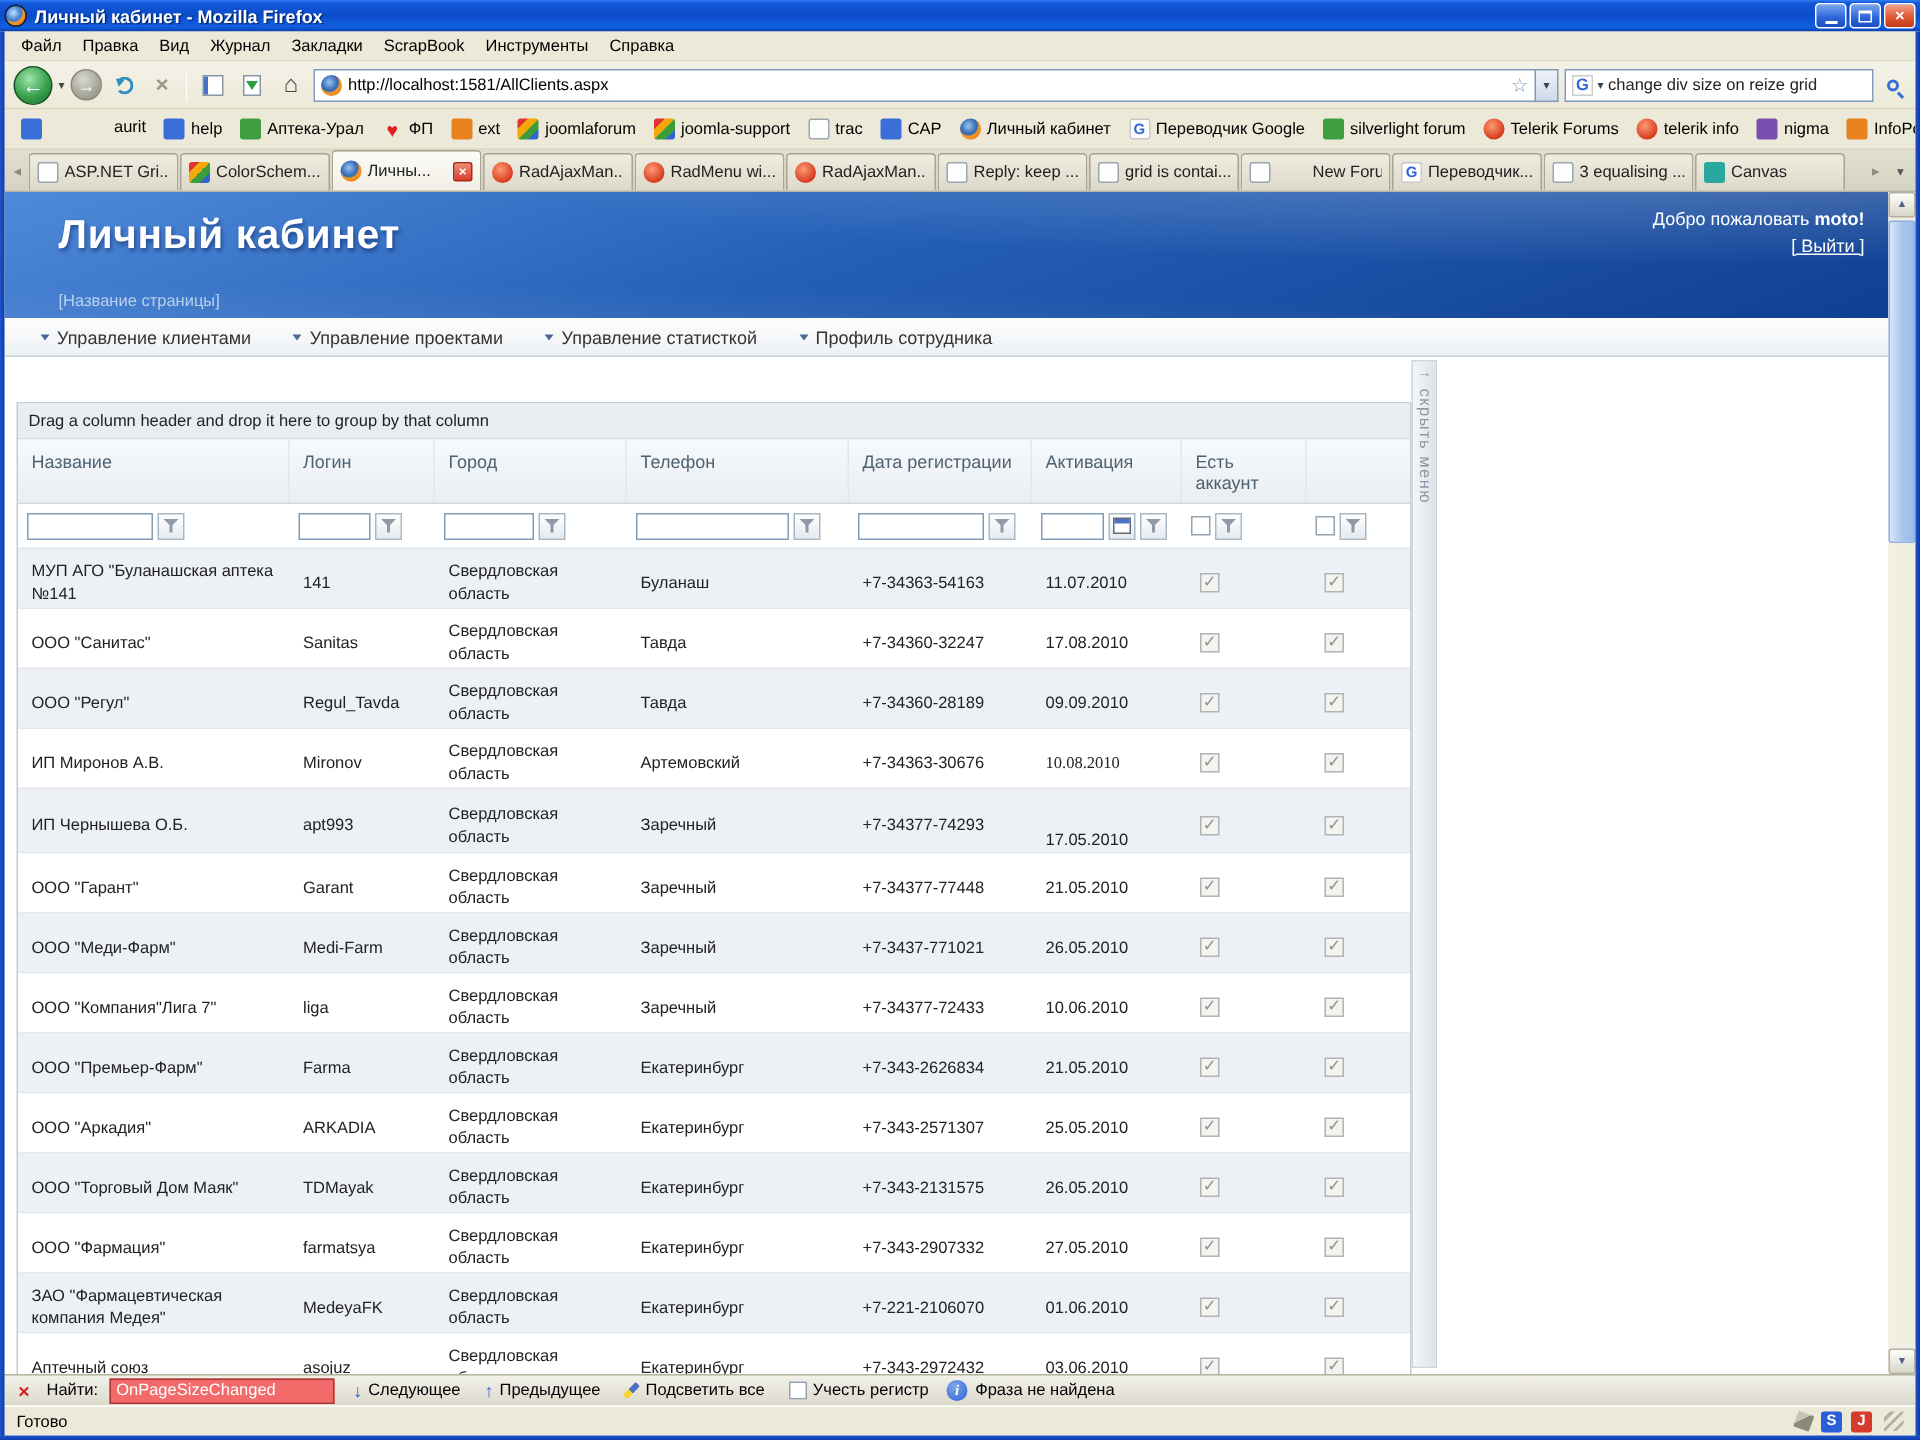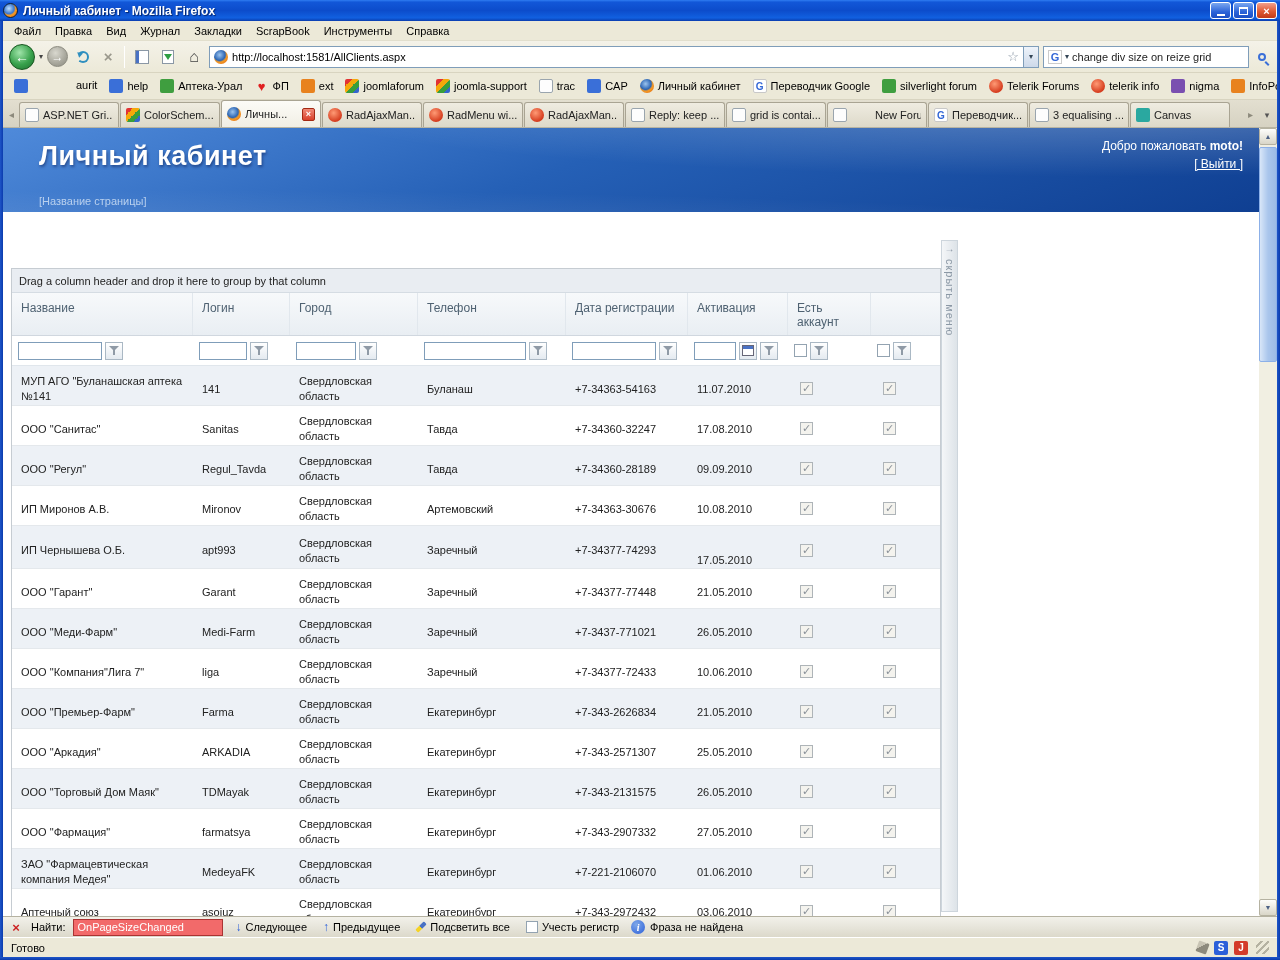--- a/index.html
+++ b/index.html
@@ -345,20 +345,38 @@
   <div class="page">
     <div class="banner">
       <div class="ptitle">Личный кабинет</div>
       <div class="psub">[Название страницы]</div>
       <div class="welcome">
         <span>Добро пожаловать</span>
         <b>moto!</b>
       </div>
       <div class="logout">[ Выйти ]</div>
     </div>
+    <div class="pagemenu">
+        <div class="pmitem" style="display: inline-flex; align-items: center;">
+          <div class="ptri" style="display: inline-flex; align-items: center;"></div>
+          <div class="pmlabel" style="display: inline-flex; align-items: center;">Управление клиентами</div>
+        </div>
+        <div class="pmitem" style="display: inline-flex; align-items: center;">
+          <div class="ptri" style="display: inline-flex; align-items: center;"></div>
+          <div class="pmlabel" style="display: inline-flex; align-items: center;">Управление проектами</div>
+        </div>
+        <div class="pmitem" style="display: inline-flex; align-items: center;">
+          <div class="ptri" style="display: inline-flex; align-items: center;"></div>
+          <div class="pmlabel" style="display: inline-flex; align-items: center;">Управление статисткой</div>
+        </div>
+        <div class="pmitem" style="display: inline-flex; align-items: center;">
+          <div class="ptri" style="display: inline-flex; align-items: center;"></div>
+          <div class="pmlabel" style="display: inline-flex; align-items: center;">Профиль сотрудника</div>
+        </div>
+      </div>
     <div class="gridwrap">
       <div class="grouppanel">Drag a column header and drop it here to group by that column</div>
       <div class="ghead">
           <div class="hcell" style="display: block; align-items: center;">Название</div>
           <div class="hcell" style="display: block; align-items: center;">Логин</div>
           <div class="hcell" style="display: block; align-items: center;">Город</div>
           <div class="hcell" style="display: block; align-items: center;">Телефон</div>
           <div class="hcell" style="display: block; align-items: center;">Дата регистрации</div>
           <div class="hcell" style="display: block; align-items: center;">Активация</div>
           <div class="hcell" style="display: block; align-items: center;">Есть аккаунт</div>
@@ -446,21 +464,21 @@
             <div class="gcell" style="display: block; align-items: center;">09.09.2010</div>
             <div class="gcell cbcell" style="display: block; align-items: center;"><div class="cb dis chk" style="display: inline-flex; align-items: center;"></div></div>
             <div class="gcell cbcell" style="display: block; align-items: center;"><div class="cb dis chk" style="display: inline-flex; align-items: center;"></div></div>
           </div>
           <div class="grow" style="display: grid; align-items: center;">
             <div class="gcell" style="display: block; align-items: center;">ИП Миронов А.В.</div>
             <div class="gcell" style="display: block; align-items: center;">Mironov</div>
             <div class="gcell" style="display: block; align-items: center;">Свердловская область</div>
             <div class="gcell" style="display: block; align-items: center;">Артемовский</div>
             <div class="gcell" style="display: block; align-items: center;">+7-34363-30676</div>
-            <div class="gcell" style="display: block; align-items: center;">10.08.2010</div>
+            <div class="gcell" style="display: block; align-items: center; font-family: Liberation Serif, serif;">10.08.2010</div>
             <div class="gcell cbcell" style="display: block; align-items: center;"><div class="cb dis chk" style="display: inline-flex; align-items: center;"></div></div>
             <div class="gcell cbcell" style="display: block; align-items: center;"><div class="cb dis chk" style="display: inline-flex; align-items: center;"></div></div>
           </div>
           <div class="grow alt" style="display: grid; align-items: center;">
             <div class="gcell" style="display: block; align-items: center;">ИП Чернышева О.Б.</div>
             <div class="gcell" style="display: block; align-items: center;">apt993</div>
             <div class="gcell" style="display: block; align-items: center;">Свердловская область</div>
             <div class="gcell" style="display: block; align-items: center;">Заречный</div>
             <div class="gcell" style="display: block; align-items: center;">+7-34377-74293</div>
             <div class="gcell" style="display: block; align-items: center; margin-top: 20px;">17.05.2010</div>

